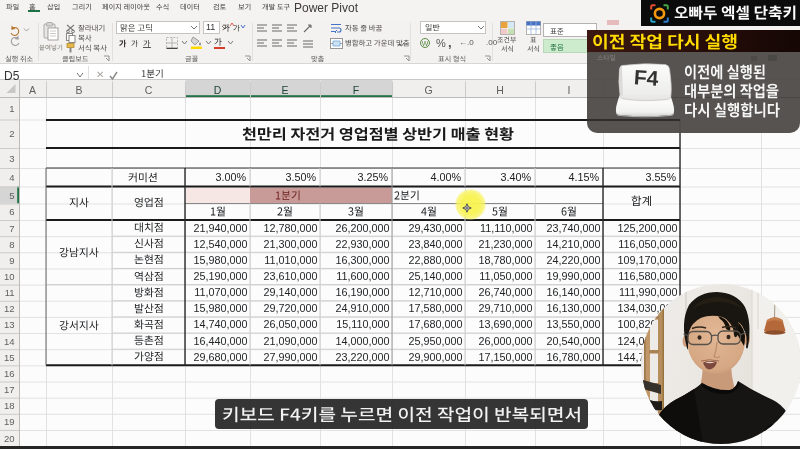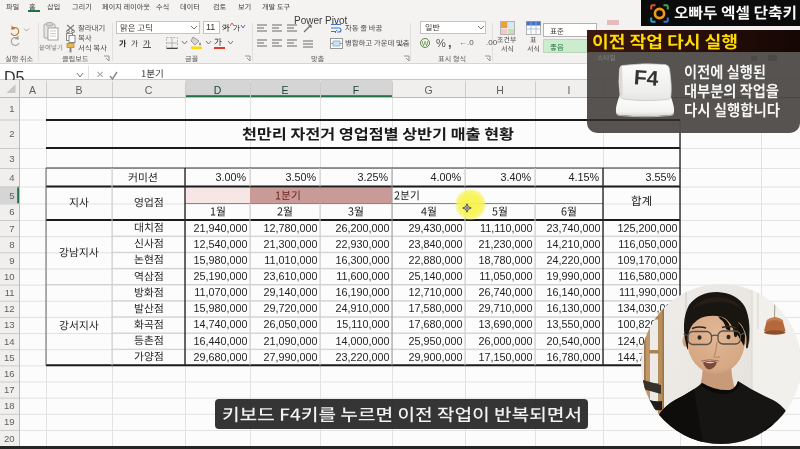--- a/index.html
+++ b/index.html
@@ -5,21 +5,21 @@
 html,body{width:800px;height:449px;overflow:hidden;background:#fff;
  font-family:"Liberation Sans",sans-serif;}
 #app{position:relative;width:800px;height:449px;overflow:hidden;background:#fbfbfb}
 .abs{position:absolute}
 </style></head><body>
 <div id="app">
 <div class="abs" style="left:0;top:0;width:800px;height:20px;background:#f5f3f1"></div>
     <div class="abs" style="left:0;top:20px;width:800px;height:44px;background:#f4f2f0;border-bottom:1px solid #d8d6d4"></div>
     <div class="abs" style="left:0;top:64px;width:800px;height:16px;background:#ffffff;border-bottom:1px solid #cbc9c7"></div>
     <div class="abs" style="left:88px;top:66px;width:1px;height:13px;background:#e2e0de"></div>
-    <div class="abs" style="left:4px;top:68.5px;font-size:16px;color:#333">D5</div>
+    <div class="abs" style="left:4px;top:68.5px;font-size:12px;color:#333">D5</div>
     <svg class="abs" style="left:76px;top:71.5px" width="8" height="6">
       <path d="M1 1L4 5L7 1" stroke="#777" fill="none"></path>
     </svg>
     <div class="abs" style="left:96px;top:68.5px;font-size:10px;color:#a8a6a4">✕</div>
     <svg class="abs" style="left:109px;top:70.5px" width="9" height="9">
       <path d="M1 5L3.5 8L8 1" stroke="#8a8886" stroke-width="1.4" fill="none"></path>
     </svg>
     <div class="abs" style="left:122px;top:84px;font-family:'Liberation Serif',serif;font-size:11px;color:#555">fx</div>
     <div class="abs" style="left:38px;top:23px;width:1px;height:38px;background:#e2e0de"></div>
     <div class="abs" style="left:112px;top:23px;width:1px;height:38px;background:#e2e0de"></div>
@@ -180,21 +180,21 @@
     </svg>
     <svg style="position:absolute;left:213.0px;top:1.9px;overflow:visible" width="13.2" height="10.2">
       <path transform="translate(0,7.6) scale(0.0072,-0.0072)" d="M426 768H513Q513 655 462 564Q411 472 318 407Q224 342 94 304L60 369Q174 402 256 455Q338 508 382 578Q426 649 426 733ZM106 768H482V701H106ZM711 826H794V311H711ZM515 594H726V525H515ZM211 272H794V-65H211ZM712 206H292V2H712ZM1075 357H1696V290H1075ZM970 103H1790V35H970ZM1337 323H1420V72H1337ZM1075 753H1687V685H1159V332H1075ZM1133 559H1667V492H1133Z" fill="#3d3b39"></path>
     </svg>
     <svg style="position:absolute;left:238.0px;top:1.9px;overflow:visible" width="13.2" height="10.2">
       <path transform="translate(0,7.6) scale(0.0072,-0.0072)" d="M50 106H870V37H50ZM417 323H499V86H417ZM146 763H229V602H689V763H771V300H146ZM229 534V368H689V534ZM1629 827H1712V-78H1629ZM1364 729H1446Q1446 631 1422 540Q1399 449 1349 368Q1299 286 1219 216Q1139 146 1025 91L981 158Q1112 221 1197 305Q1282 389 1323 492Q1364 596 1364 716ZM1023 729H1399V662H1023Z" fill="#3d3b39"></path>
     </svg>
     <svg style="position:absolute;left:262.0px;top:1.9px;overflow:visible" width="28.1" height="10.2">
       <path transform="translate(0,7.6) scale(0.0072,-0.0072)" d="M736 827H816V-78H736ZM590 463H764V395H590ZM357 710H436Q436 623 419 540Q402 457 364 380Q325 304 260 238Q195 171 98 116L50 175Q164 239 231 320Q298 401 328 496Q357 590 357 695ZM85 710H384V642H85ZM536 803H614V-33H536ZM1007 789H1089V660H1344V789H1426V395H1007ZM1089 595V462H1344V595ZM1589 827H1672V360H1589ZM1635 632H1805V564H1635ZM1097 317H1672V97H1181V-38H1100V159H1590V251H1097ZM1100 -1H1704V-68H1100ZM2218 404H2839V337H2218ZM2114 105H2934V36H2114ZM2481 375H2563V78H2481ZM2218 755H2830V686H2301V374H2218ZM3136 768H3702V701H3136ZM3034 380H3851V311H3034ZM3399 334H3482V-79H3399ZM3662 768H3744V689Q3744 642 3742 590Q3741 538 3734 476Q3727 413 3710 337L3627 348Q3654 457 3658 539Q3662 621 3662 689Z" fill="#3d3b39"></path>
     </svg>
-    <div class="abs" style="left:294px;top:15px;font-size:10px;color:#3d3b39">Power Pivot</div>
+    <div class="abs" style="left:294px;top:1px;font-size:12px;color:#3d3b39">Power Pivot</div>
     <div class="abs" style="left:28px;top:9.8px;width:12px;height:1.8px;background:#1e7145"></div>
     <svg style="position:absolute;left:4.9px;top:53.9px;overflow:visible" width="28.1" height="10.2">
       <path transform="translate(0,7.6) scale(0.0072,-0.0072)" d="M708 827H791V359H708ZM206 313H791V95H289V-29H209V158H709V247H206ZM209 -1H822V-68H209ZM285 801H354V732Q354 648 322 575Q290 502 232 448Q174 395 98 367L56 433Q107 451 149 481Q191 511 222 550Q252 590 268 636Q285 682 285 732ZM300 801H369V732Q369 685 386 641Q402 597 432 560Q463 523 505 494Q547 466 597 449L556 384Q499 404 452 438Q405 471 371 516Q337 562 318 616Q300 671 300 732ZM1653 827H1732V255H1653ZM1505 581H1676V513H1505ZM1459 809H1537V287H1459ZM965 719H1423V653H965ZM1195 606Q1252 606 1296 587Q1339 568 1364 533Q1388 498 1388 451Q1388 404 1364 370Q1339 335 1296 316Q1252 297 1195 297Q1139 297 1095 316Q1051 335 1027 370Q1003 404 1003 451Q1003 498 1027 533Q1051 568 1095 587Q1139 606 1195 606ZM1195 544Q1143 544 1110 519Q1077 494 1077 451Q1077 409 1110 384Q1142 358 1195 358Q1248 358 1280 384Q1313 409 1313 451Q1313 494 1280 519Q1248 544 1195 544ZM1154 820H1236V681H1154ZM1435 239Q1577 239 1657 198Q1737 157 1737 81Q1737 6 1657 -35Q1577 -76 1435 -76Q1293 -76 1213 -35Q1133 6 1133 81Q1133 157 1213 198Q1293 239 1435 239ZM1435 175Q1331 175 1273 151Q1215 127 1215 81Q1215 36 1273 12Q1331 -12 1435 -12Q1538 -12 1596 12Q1654 36 1654 81Q1654 127 1596 151Q1538 175 1435 175ZM2371 669H2439V656Q2439 590 2408 534Q2377 479 2321 440Q2265 401 2189 382L2154 447Q2219 463 2268 494Q2317 524 2344 566Q2371 608 2371 656ZM2386 669H2454V656Q2454 611 2481 572Q2508 532 2556 503Q2605 474 2669 459L2635 394Q2560 413 2504 450Q2448 488 2417 540Q2386 593 2386 656ZM2173 724H2652V659H2173ZM2371 825H2454V680H2371ZM2373 309H2456V-51H2373ZM2773 826H2855V-78H2773ZM2123 249 2112 319Q2198 319 2299 320Q2400 322 2505 328Q2610 334 2708 347L2714 286Q2613 269 2508 261Q2404 253 2306 251Q2207 249 2123 249ZM3034 109H3854V39H3034ZM3399 328H3481V86H3399ZM3396 767H3469V697Q3469 638 3448 586Q3428 535 3392 490Q3356 446 3310 411Q3263 376 3210 352Q3157 328 3102 317L3066 386Q3114 394 3162 414Q3209 435 3251 464Q3293 494 3326 530Q3359 567 3378 610Q3396 652 3396 697ZM3411 767H3483V697Q3483 651 3502 609Q3521 567 3554 530Q3587 494 3630 464Q3672 434 3720 414Q3767 394 3815 386L3779 317Q3724 328 3671 352Q3618 376 3571 411Q3524 446 3488 490Q3452 535 3432 587Q3411 639 3411 697Z" fill="#5a5856"></path>
     </svg>
     <svg style="position:absolute;left:61.8px;top:53.9px;overflow:visible" width="26.5" height="10.2">
       <path transform="translate(0,7.6) scale(0.0072,-0.0072)" d="M154 784H736V717H154ZM682 784H764V715Q764 658 760 590Q757 521 737 431L656 440Q676 528 679 594Q682 659 682 715ZM706 632V573L143 548L132 614ZM51 457H866V390H51ZM146 305H770V94H230V-28H148V156H688V240H146ZM148 0H802V-66H148ZM1628 826H1711V329H1628ZM1017 417H1090Q1172 417 1242 419Q1313 421 1380 428Q1447 434 1519 445L1529 377Q1454 365 1386 359Q1317 353 1246 350Q1174 348 1090 348H1017ZM1015 783H1425V537H1098V372H1017V602H1344V715H1015ZM1127 284H1209V178H1629V284H1711V-66H1127ZM1209 112V2H1629V112ZM1890 106H2710V37H1890ZM2257 323H2339V86H2257ZM1986 763H2069V602H2529V763H2611V300H1986ZM2069 534V368H2529V534ZM2914 393H3535V325H2914ZM2810 114H3630V45H2810ZM2914 743H3526V675H2996V363H2914Z" fill="#5a5856"></path>
     </svg>
     <svg style="position:absolute;left:185.4px;top:53.9px;overflow:visible" width="13.2" height="10.2">
       <path transform="translate(0,7.6) scale(0.0072,-0.0072)" d="M154 788H736V721H154ZM50 490H870V423H50ZM682 788H764V730Q764 682 761 618Q758 553 740 470L658 479Q676 561 679 622Q682 683 682 730ZM147 333H766V104H231V-22H149V168H684V267H147ZM149 -1H789V-67H149ZM1390 798H1649V731H1390ZM971 460H1786V393H971ZM1354 615H1436V418H1354ZM1614 798H1695V763Q1695 726 1692 663Q1689 600 1670 517L1589 527Q1608 611 1611 669Q1614 727 1614 763ZM1041 798H1278V731H1041ZM1234 798H1315V764Q1315 728 1310 664Q1304 599 1273 514L1193 527Q1214 586 1222 630Q1231 675 1232 708Q1234 741 1234 764ZM1074 312H1682V97H1158V-30H1076V160H1600V246H1074ZM1076 -1H1713V-68H1076Z" fill="#5a5856"></path>
     </svg>

